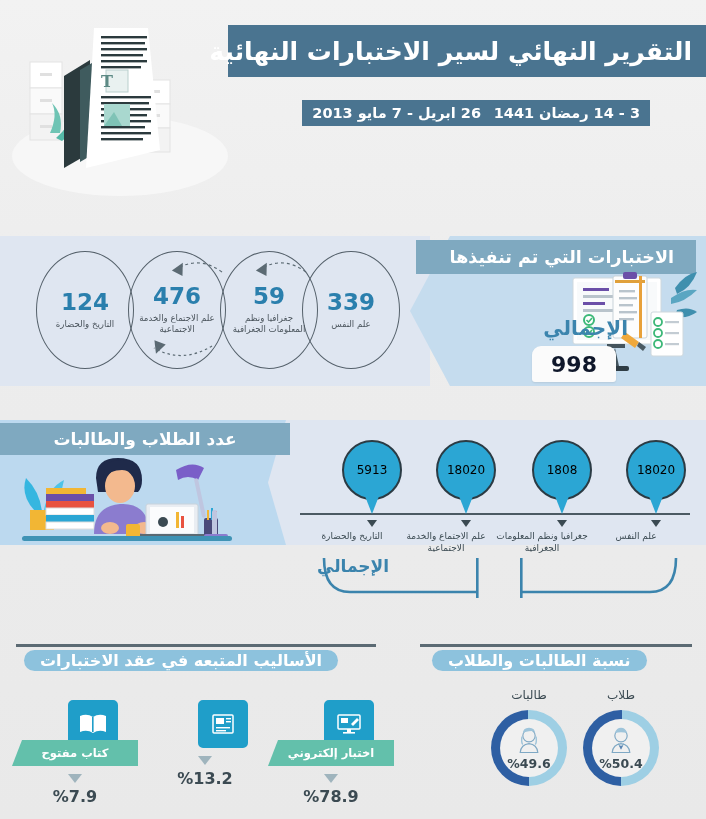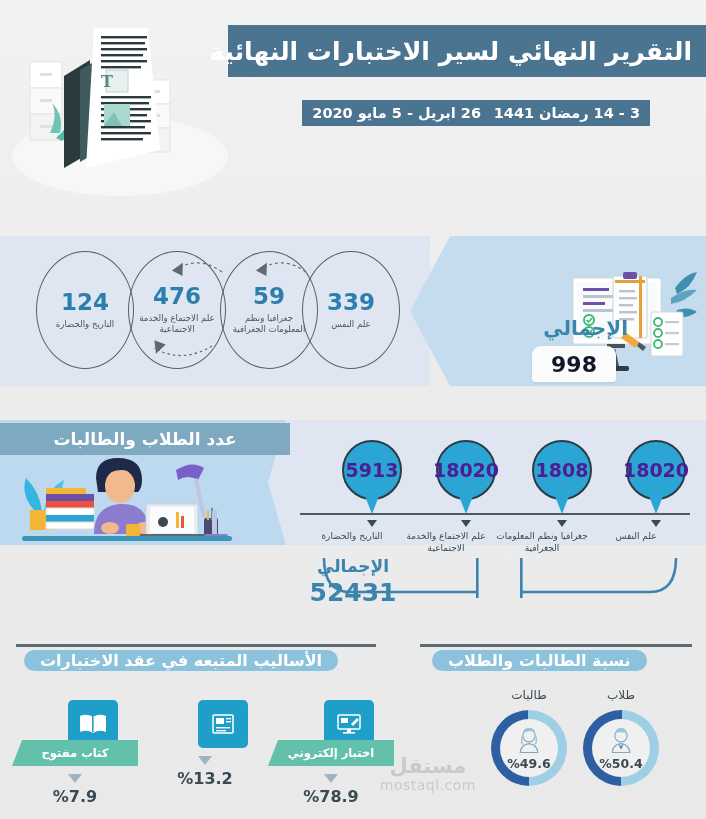--- a/index.html
+++ b/index.html
@@ -62,21 +62,21 @@
             display:flex;align-items:center;justify-content:center;
             clip-path:polygon(0 0,100% 0,100% 100%,0 100%);}
   .s3banner .t{color:#fff;font-size:17px;font-weight:bold;white-space:nowrap;}
   .s3-ill{position:absolute;left:8px;top:32px;width:250px;height:95px;}
 
   .axis{position:absolute;left:300px;top:93px;width:390px;height:2px;background:#4b5a63;}
   .pinrow{position:absolute;left:296px;top:20px;width:400px;height:100px;}
   .pin{position:absolute;width:68px;}
   .pin .bub{width:56px;height:56px;border-radius:50%;background:#2ba6d4;border:2px solid #2b3b44;
             display:flex;align-items:center;justify-content:center;position:relative;margin:0 auto;}
-  .pin .bub span{color:#4c1d95;font-size:19px;font-weight:bold;}
+  .pin .bub span{color:#000000;font-size:12px;font-weight:normal;}
   .pin .tail{width:0;height:0;border-left:7px solid transparent;border-right:7px solid transparent;
              border-top:18px solid #2ba6d4;margin:-4px auto 0;position:relative;z-index:2;}
   .pin .dn{width:0;height:0;border-left:5px solid transparent;border-right:5px solid transparent;
            border-top:7px solid #3b4a52;margin:6px auto 0;}
   .pin .cap{margin-top:4px;text-align:center;font-size:9px;color:#3b4a52;line-height:1.3;width:108px;
             margin-left:-20px;}
   .p1{right:6px;}.p2{right:100px;}.p3{right:196px;}.p4{right:290px;}
 
   .brace{position:absolute;left:320px;top:556px;width:360px;height:46px;}
   .tot-lbl{position:absolute;left:0;right:0;top:556px;text-align:center;color:#3b84ad;
@@ -178,27 +178,30 @@
   </div>
 
   <div class="hdr-band">
     <div class="t">التقرير النهائي لسير الاختبارات النهائية</div>
   </div>
 
   <div class="chip chip-h">
     <span>3 - 14 رمضان 1441</span>
   </div>
   <div class="chip chip-g">
-    <span>26 ابريل - 5 مايو 2020</span>
+    <span>26 ابريل - 7 مايو 2013</span>
   </div>
 
   <div class="sec2">
     <div class="sec2-bg"></div>
     <div class="sec2-bg2"></div>
 
+    <div class="s2banner">
+      <div class="t">الاختبارات التي تم تنفيذها</div>
+    </div>
 
     <div class="s2-ill">
       <svg viewBox="0 0 135 110" width="135" height="110">
         <path d="M112 18 q10 -14 22 -16 q-6 16 -20 22 z" fill="#3f8fae"></path>
         <path d="M108 28 q14 -10 26 -8 q-12 12 -26 14 z" fill="#5aa6c2"></path>
         <path d="M114 40 q12 -4 20 2 q-12 8 -22 4 z" fill="#3f8fae"></path>
         <rect x="10" y="8" width="88" height="66" rx="2" fill="#ffffff" stroke="#cfd8dd"></rect>
         <rect x="14" y="12" width="80" height="58" fill="#f8fafb"></rect>
         <rect x="20" y="18" width="26" height="3" fill="#6b4fa8"></rect>
         <rect x="20" y="25" width="34" height="3" fill="#b9c4cc"></rect>
@@ -357,21 +360,20 @@
 
   <div class="brace">
     <svg viewBox="0 0 360 46" width="360" height="46">
       <path d="M4 2 q0 34 26 34 l128 0" fill="none" stroke="#3b84ad" stroke-width="2.6"></path>
       <path d="M356 2 q0 34 -26 34 l-128 0" fill="none" stroke="#3b84ad" stroke-width="2.6"></path>
       <rect x="156" y="2" width="2.6" height="40" fill="#3b84ad"></rect>
       <rect x="200" y="2" width="2.6" height="40" fill="#3b84ad"></rect>
     </svg>
   </div>
   <div class="tot-lbl">الإجمالي</div>
-  <div class="tot-num">52431</div>
 
   <div class="rule" style="left:16px;top:644px;width:360px;"></div>
   <div class="pill" style="left:24px;top:650px;">
     <div class="t">الأساليب المتبعه في عقد الاختبارات</div>
   </div>
 
   <div class="meth" style="left:12px;top:700px;">
     <div class="iconbox">
       <div class="iconshadow"></div>
       <svg viewBox="0 0 30 24" width="30" height="24">
@@ -451,18 +453,14 @@
           <path d="M10 8 q2 -6 7 -6 q5 0 7 6 q-7 -2 -14 0 z" fill="#9ec4da"></path>
           <path d="M7 30 q1 -9 10 -10 q9 1 10 10 z" fill="none" stroke="#7fa8c4" stroke-width="1.3"></path>
           <path d="M14 20 l3 5 l3 -5" fill="none" stroke="#7fa8c4" stroke-width="1.2"></path>
           <path d="M15 23 l2 4 l2 -4 l-2 -1 z" fill="#5b86b5"></path>
         </svg>
         <div class="val">%50.4</div>
       </div>
     </div>
   </div>
 
-  <div class="wm" style="right:230px;bottom:26px;">
-    <div class="a">مستقل</div>
-    <div class="b">mostaql.com</div>
-  </div>
 
 </div>
 
 </body></html>

